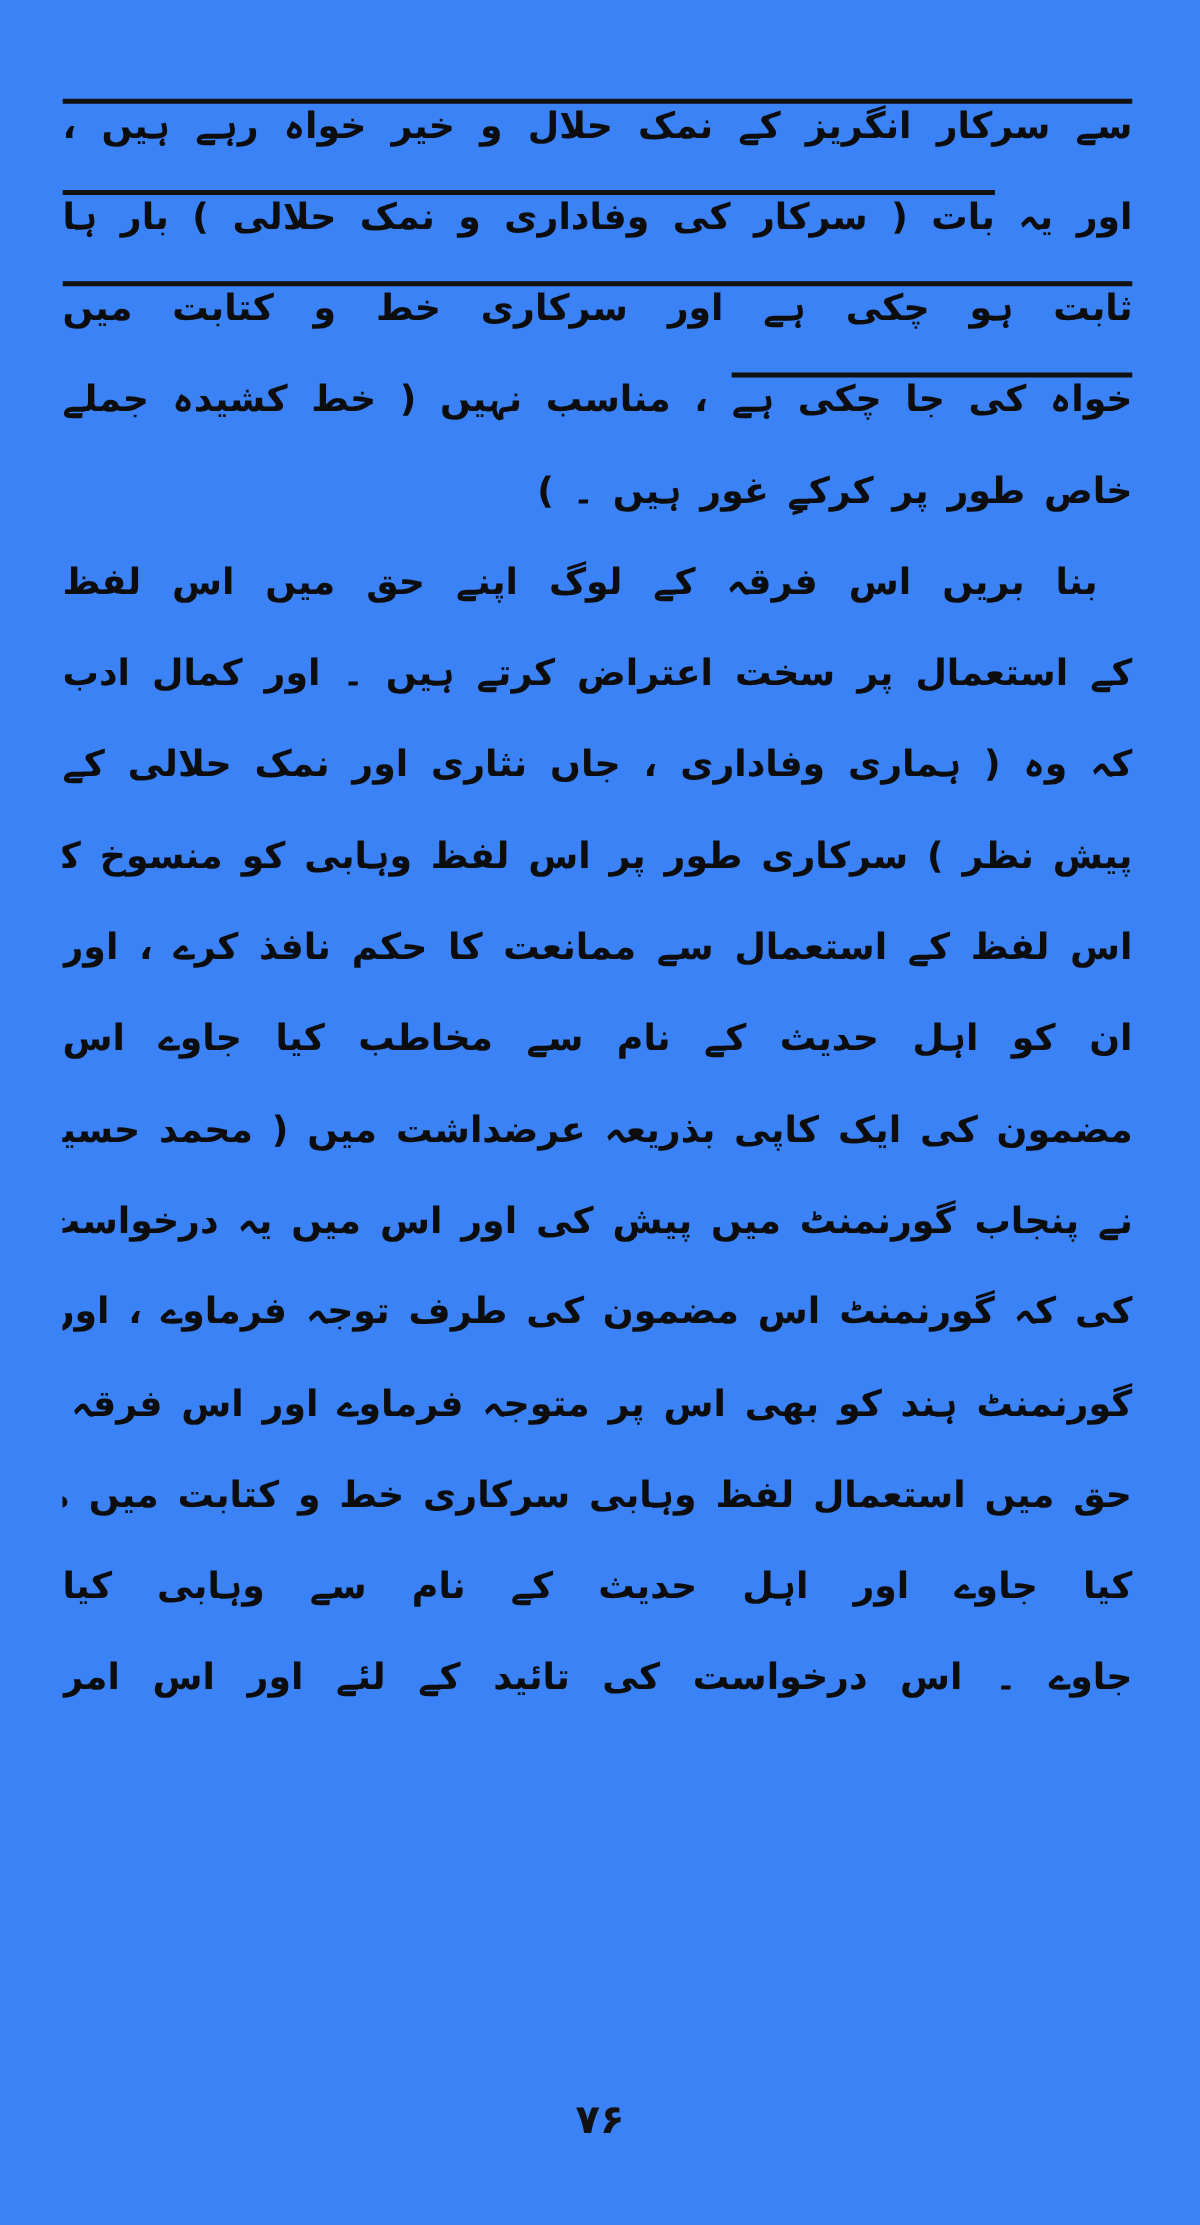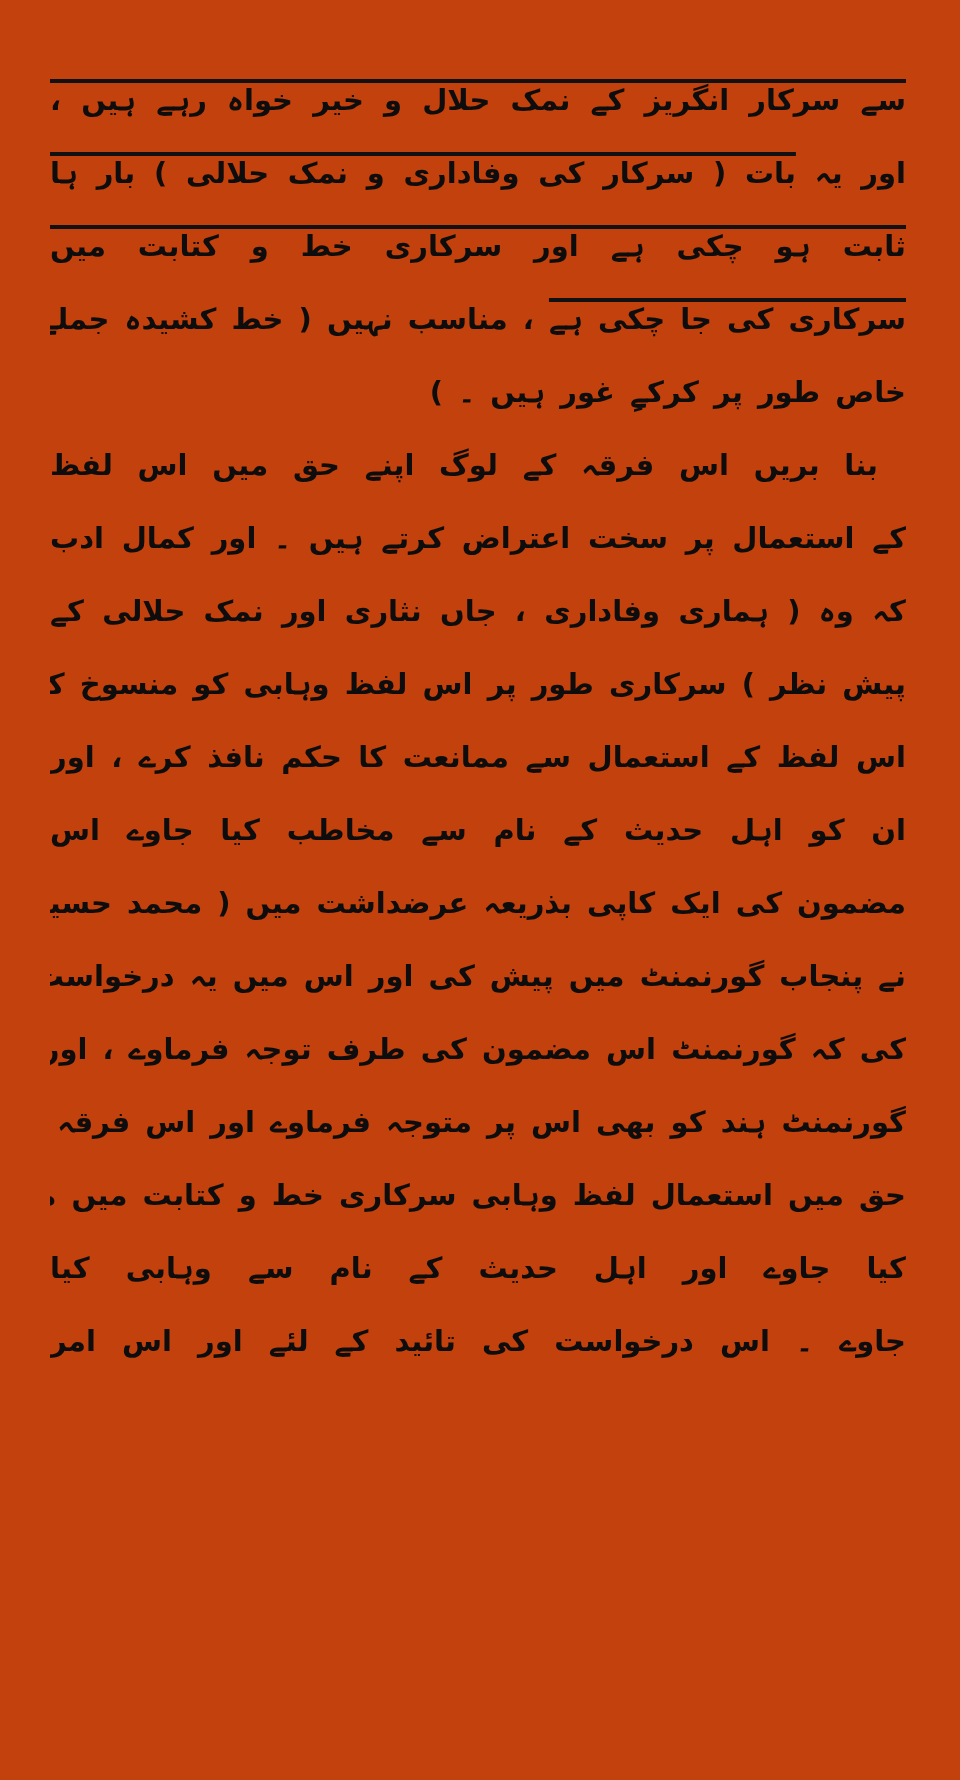--- a/index.html
+++ b/index.html
@@ -4,21 +4,21 @@
 <style>
   html, body {
     margin: 0;
     padding: 0;
     background: #ffffff;
   }
   .page {
     position: relative;
     width: 960px;
     height: 1780px;
-    background: #c2410c;
+    background: #3b82f6;
     overflow: hidden;
     font-family: "DejaVu Sans", sans-serif;
     color: #0d0d0d;
   }
   .text-block {
     position: absolute;
     top: 64px;
     right: 54px;
     left: 50px;
     direction: rtl;
@@ -59,30 +59,31 @@
   }
 </style>
 </head>
 <body>
 
 <div class="page">
   <div class="text-block" id="lines">
       <div class="line" dir="rtl"><span class="ov">سے سرکار انگریز کے نمک حلال و خیر خواہ رہے ہیں ،</span></div>
       <div class="line" dir="rtl"><span class="">اور یہ </span><span class="ov">بات ( سرکار کی وفاداری و نمک حلالی ) بار ہا</span></div>
       <div class="line" dir="rtl"><span class="ov">ثابت ہو چکی ہے اور سرکاری خط و کتابت میں</span></div>
-      <div class="line" dir="rtl"><span class="ov">سرکاری کی جا چکی ہے</span><span class=""> ، مناسب نہیں ( خط کشیدہ جملے</span></div>
+      <div class="line" dir="rtl"><span class="ov">خواہ کی جا چکی ہے</span><span class=""> ، مناسب نہیں ( خط کشیدہ جملے</span></div>
       <div class="line short" dir="rtl"><span class="">خاص طور پر کرکےِ غور ہیں ۔ )</span></div>
       <div class="line indent" dir="rtl"><span class="">بنا بریں اس فرقہ کے لوگ اپنے حق میں اس لفظ</span></div>
       <div class="line" dir="rtl"><span class="">کے استعمال پر سخت اعتراض کرتے ہیں ۔ اور کمال ادب</span></div>
       <div class="line" dir="rtl"><span class="">کہ وہ ( ہماری وفاداری ، جاں نثاری اور نمک حلالی کے</span></div>
       <div class="line" dir="rtl"><span class="">پیش نظر ) سرکاری طور پر اس لفظ وہابی کو منسوخ کرکے</span></div>
       <div class="line" dir="rtl"><span class="">اس لفظ کے استعمال سے ممانعت کا حکم نافذ کرے ، اور</span></div>
       <div class="line" dir="rtl"><span class="">ان کو اہل حدیث کے نام سے مخاطب کیا جاوے اس</span></div>
       <div class="line" dir="rtl"><span class="">مضمون کی ایک کاپی بذریعہ عرضداشت میں ( محمد حسین بٹالوی )</span></div>
       <div class="line" dir="rtl"><span class="">نے پنجاب گورنمنٹ میں پیش کی اور اس میں یہ درخواست</span></div>
       <div class="line" dir="rtl"><span class="">کی کہ گورنمنٹ اس مضمون کی طرف توجہ فرماوے ، اور</span></div>
       <div class="line" dir="rtl"><span class="">گورنمنٹ ہند کو بھی اس پر متوجہ فرماوے اور اس فرقہ کے</span></div>
       <div class="line" dir="rtl"><span class="">حق میں استعمال لفظ وہابی سرکاری خط و کتابت میں موقوف</span></div>
       <div class="line" dir="rtl"><span class="">کیا جاوے اور اہل حدیث کے نام سے وہابی کیا</span></div>
       <div class="line" dir="rtl"><span class="">جاوے ۔ اس درخواست کی تائید کے لئے اور اس امر</span></div>
     </div>
 
+  <div class="pagenum">۷۶</div>
 </div>
 
 </body></html>

